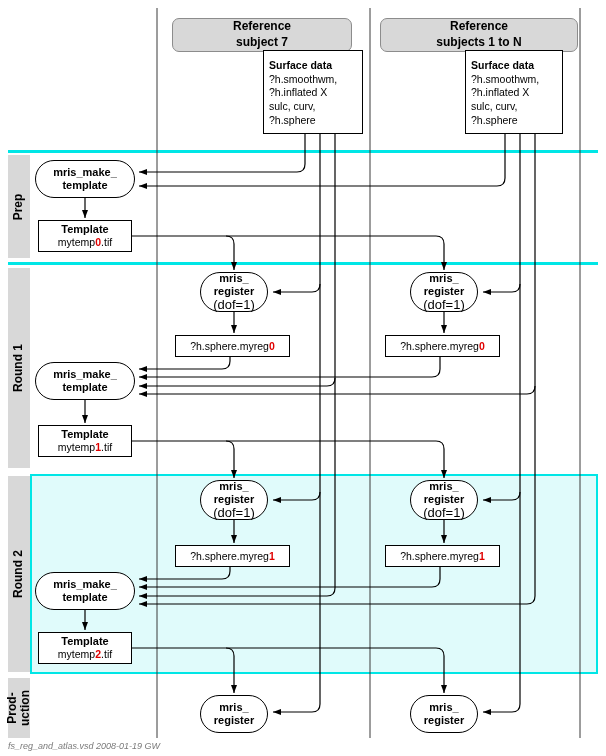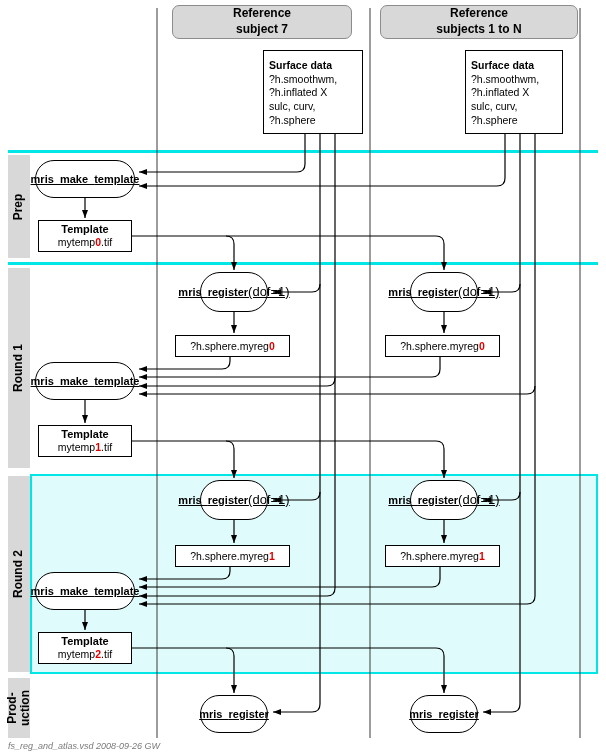--- a/index.html
+++ b/index.html
@@ -7,42 +7,42 @@
   .canvas {
     position: relative; width: 606px; height: 756px; background: #fff;
     font-family: "Liberation Sans", sans-serif; color: #000; overflow: hidden;
   }
   .abs { position: absolute; }
 
   
   .hdr {
     background: #d8d8d8; border: 1px solid #8c8c8c; border-radius: 7px;
     display: flex; flex-direction: column; align-items: center; justify-content: center;
-    font-weight: bold; font-size: 12px; line-height: 1.3;
+    font-weight: bold; font-size: 12px; line-height: 1.3; margin-top: 13px;
   }
 
   
   .phase { background: #d8d8d8; }
   .phase .lbl {
     position: absolute; left: 50%; top: 50%;
     transform: translate(-50%,-50%) rotate(-90deg);
     font-weight: bold; font-size: 12px; white-space: nowrap;
     text-align: center; line-height: 1.1;
   }
 
   
   .cyanline { position: absolute; height: 3px; background: #00e6e6; }
   .round2box { position: absolute; background: #e0fbfb; border: 2px solid #00e6e6; }
 
   
   .node { position: absolute; background: #fff; border: 1px solid #000; }
   .stadium {
-    border-radius: 20px; display: flex; flex-direction: row;
+    border-radius: 20px; display: flex; flex-direction: column;
     align-items: center; justify-content: center;
-    font-weight: bold; font-size: 11px; line-height: 1.15; text-align: right; text-decoration: underline;
+    font-weight: bold; font-size: 11px; line-height: 1.15; text-align: right;
   }
   .stadium .dof { font-weight: normal; font-size: 13px; line-height: 1.1; }
   .rect {
     display: flex; flex-direction: column; align-items: center; justify-content: center;
     text-align: center; line-height: 1.2;
   }
   .rect .title { font-weight: bold; font-size: 11px; }
   .filelabel { font-size: 10.5px; }
   .red { color: #e00000; font-weight: bold; }
 
@@ -220,15 +220,15 @@
 
   <div class="node stadium" style="left:200px; top:695px; width:68px; height:38px">
     <div>mris_</div>
     <div>register</div>
   </div>
   <div class="node stadium" style="left:410px; top:695px; width:68px; height:38px">
     <div>mris_</div>
     <div>register</div>
   </div>
 
-  <div class="footer" style="left:8px; top:741px">fs_reg_and_atlas.vsd  2008-09-26 GW</div>
+  <div class="footer" style="left:8px; top:741px">fs_reg_and_atlas.vsd  2008-01-19 GW</div>
 
 </div>
 
 </body></html>

